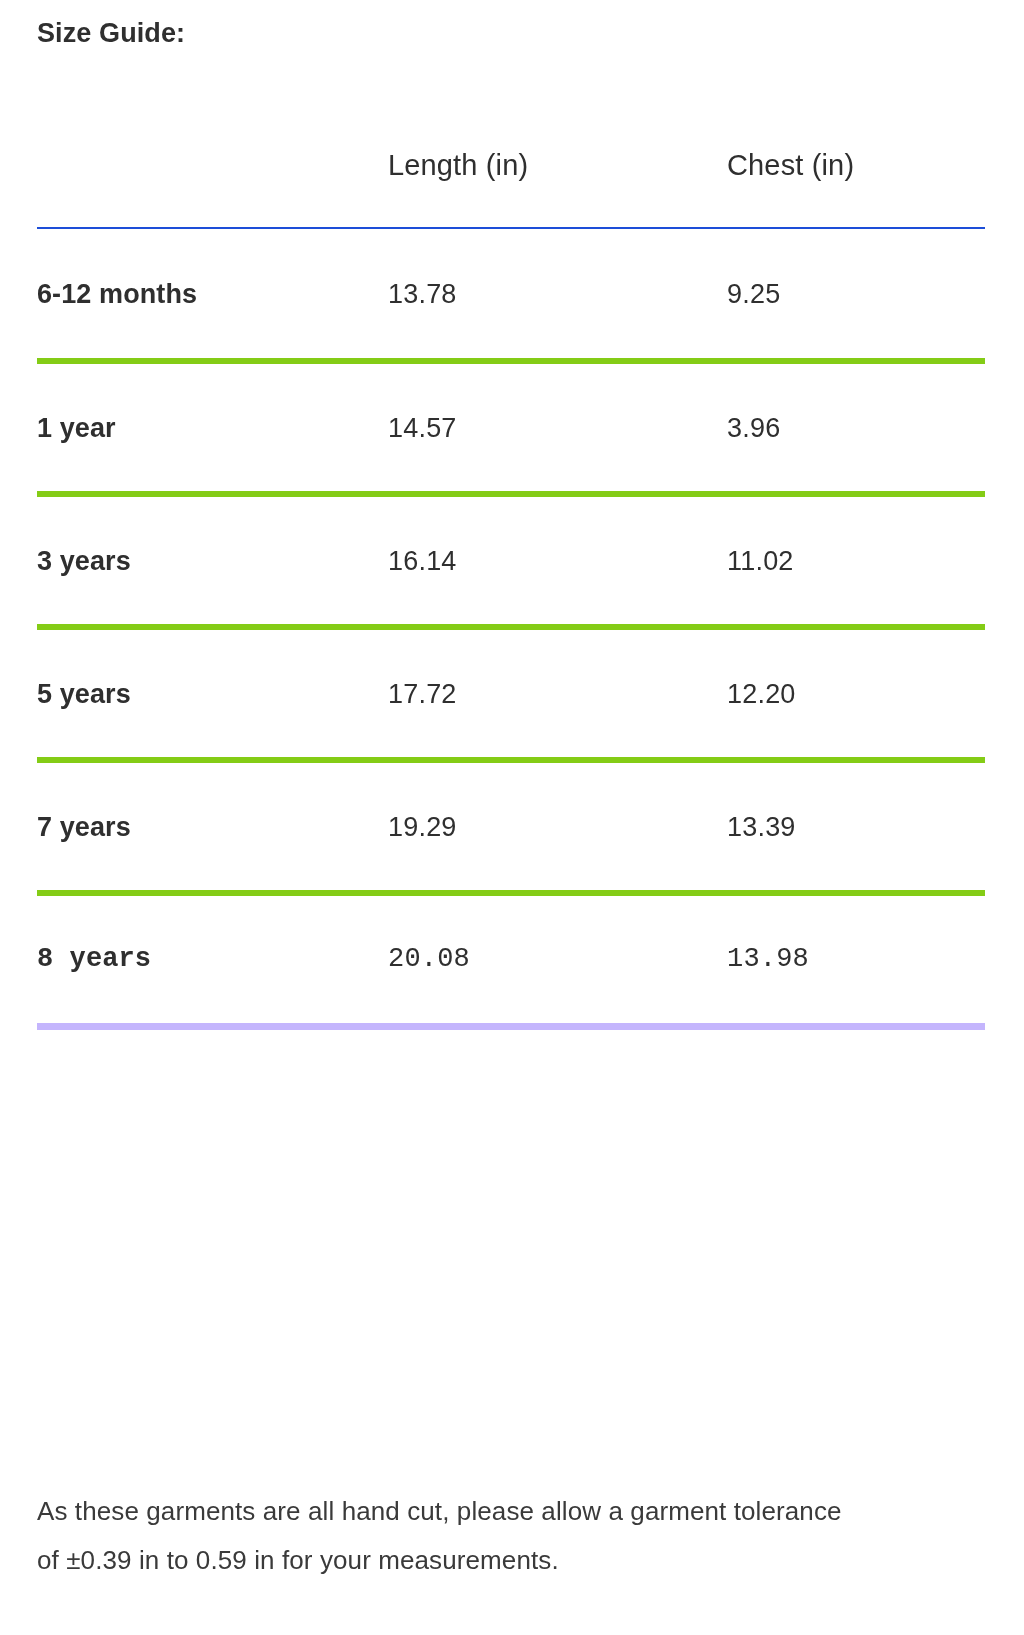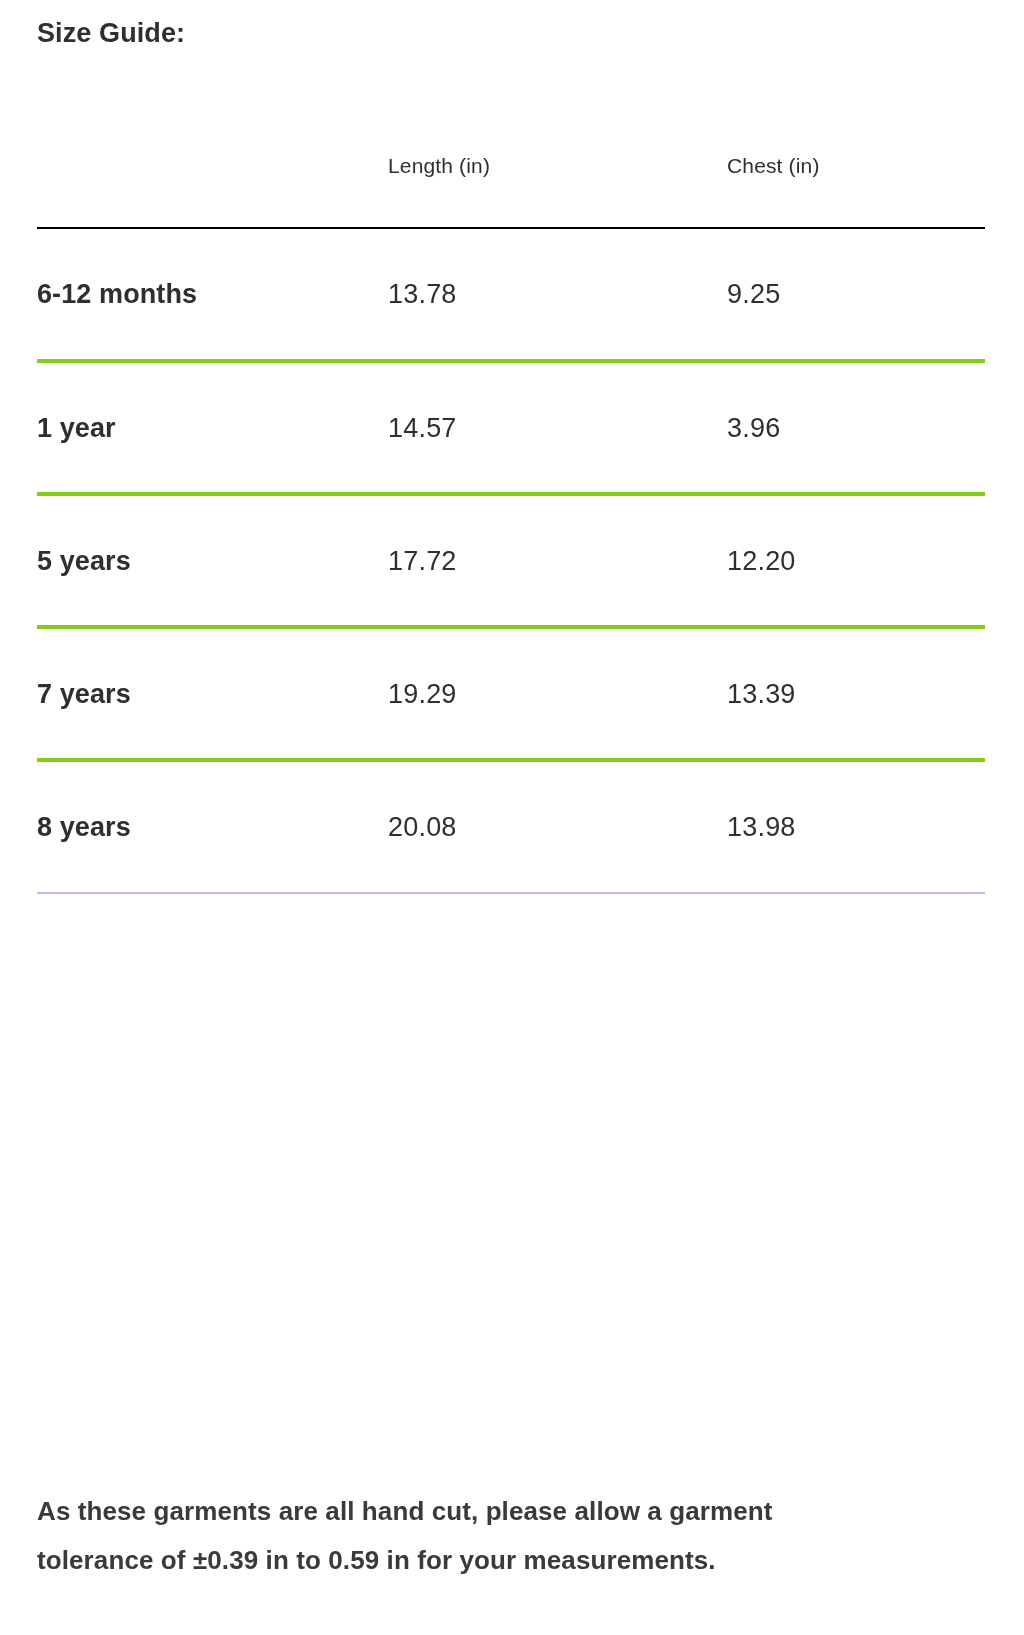--- a/index.html
+++ b/index.html
@@ -55,62 +55,63 @@
   .size-table td {
     text-align: left;
     vertical-align: middle;
     padding: 0;
     border: 0;
   }
 
   
   .size-table thead th {
     height: 123px;
-    font-size: 21px;
+    font-size: 29px;
     font-weight: 400;
     color: #2f2f2f;
     letter-spacing: 0.15px;
     white-space: nowrap;
-    border-bottom: 2px solid #000000;
+    border-bottom: 2px solid #1d4ed8;
   }
   .size-table thead th.th-size { }
   .size-table thead th.th-length { padding-left: 0px; }
   .size-table thead th.th-chest  { padding-left: 0px; }
 
   
   .size-table tbody tr {
     height: 133px;
   }
   .size-table tbody tr td {
-    border-bottom: 4px solid #84cc16;
+    border-bottom: 6px solid #84cc16;
     font-size: 27px;
     line-height: 34px;
     color: #2f2f2f;
     white-space: nowrap;
   }
   .size-table tbody tr:last-child td {
-    border-bottom: 2px solid #c4b5fd;
+    border-bottom: 7px solid #c4b5fd;
+    font-family: Liberation Mono, monospace;
   }
   .size-table tbody td.cell-size {
     font-weight: 700;
     letter-spacing: 0.1px;
   }
   .size-table tbody td.cell-value {
     font-weight: 400;
     letter-spacing: 0.2px;
   }
 
   
   .size-note {
     position: absolute;
     left: 37px;
     top: 1487px;
     width: 830px;
     font-size: 26px;
-    font-weight: 700;
+    font-weight: 400;
     line-height: 49px;
     color: #3a3a3a;
     letter-spacing: 0.1px;
   }
 </style>
 </head>
 <body>
 
 <div class="page">
 
@@ -134,20 +135,25 @@
         <td class="cell-size">6-12 months</td>
         <td class="cell-value">13.78</td>
         <td class="cell-value">9.25</td>
       </tr>
       <tr>
         <td class="cell-size">1 year</td>
         <td class="cell-value">14.57</td>
         <td class="cell-value">3.96</td>
       </tr>
       <tr>
+        <td class="cell-size">3 years</td>
+        <td class="cell-value">16.14</td>
+        <td class="cell-value">11.02</td>
+      </tr>
+      <tr>
         <td class="cell-size">5 years</td>
         <td class="cell-value">17.72</td>
         <td class="cell-value">12.20</td>
       </tr>
       <tr>
         <td class="cell-size">7 years</td>
         <td class="cell-value">19.29</td>
         <td class="cell-value">13.39</td>
       </tr>
       <tr>

